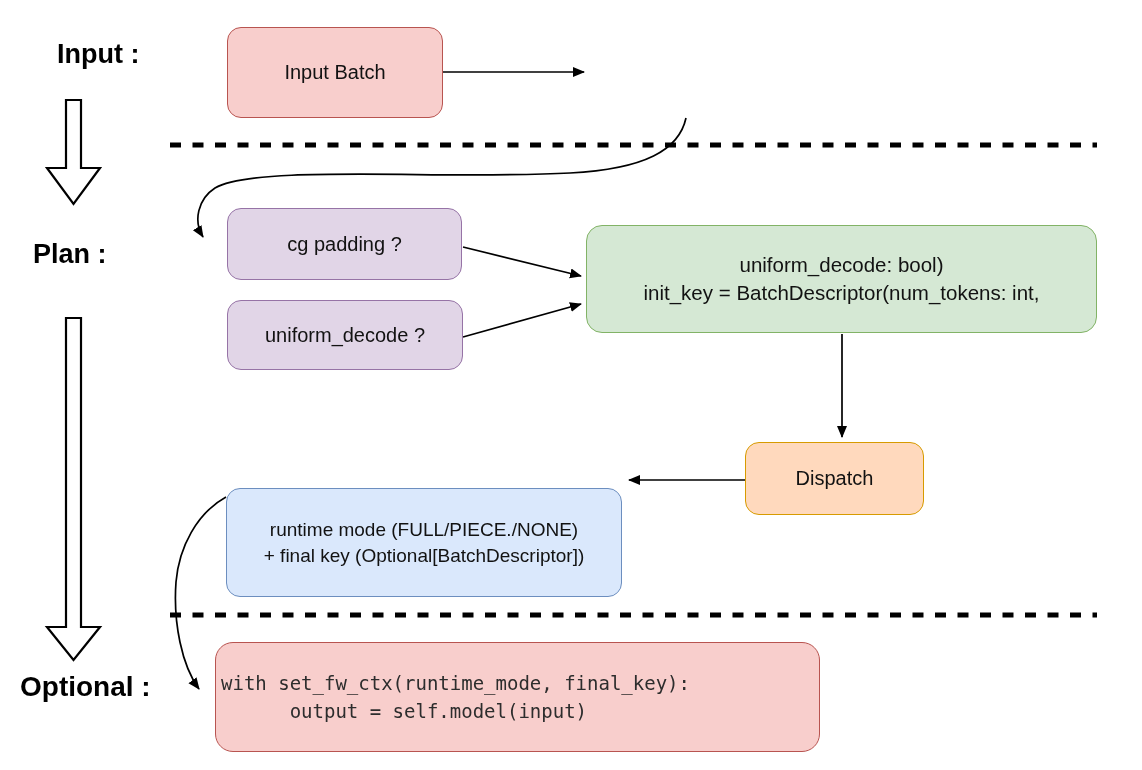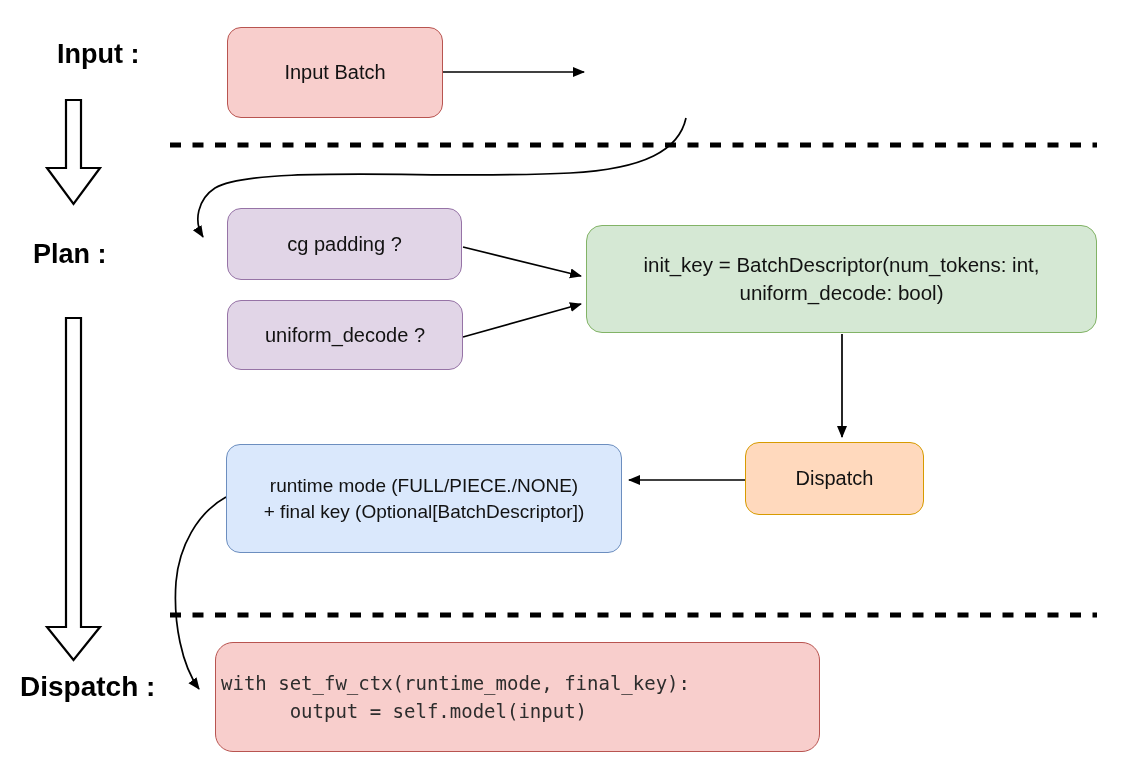--- a/index.html
+++ b/index.html
@@ -19,21 +19,21 @@
   .node{
     position:absolute;z-index:2;box-sizing:border-box;
     display:flex;flex-direction:column;align-items:center;justify-content:center;
     text-align:center;color:#121212;font-size:20px;line-height:1.35;
     border:1.7px solid #000;border-radius:14px;white-space:nowrap;
   }
   .node-red{background:#f8cecc;border-color:#b85450;}
   .node-yellow{background:#fff2cc;border-color:#d6b656;}
   .node-purple{background:#e1d5e7;border-color:#9673a6;}
   .node-green{background:#d5e8d4;border-color:#82b366;border-radius:16px;}
-  .node-blue{background:#dae8fc;border-color:#6c8ebf;font-size:19px;}
+  .node-blue{background:#dae8fc;border-color:#6c8ebf;font-size:19px;margin-top:44px;}
   .node-orange-outer{background:#ffe6cc;border-color:#d79b00;}
   .node-orange-inner{background:#ffd9bd;border-color:#d79b00;font-size:20px;}
   .dispatcher-caption{
     position:absolute;left:180px;top:0;right:0;bottom:0;
     display:flex;flex-direction:column;align-items:center;justify-content:center;
     font-size:23px;line-height:1.28;color:#121212;
   }
   .node-code{
     background:#f8cecc;border-color:#b85450;border-radius:18px;
     align-items:flex-start;justify-content:center;text-align:left;
@@ -65,38 +65,38 @@
     <path d="M 686 118 C 679 150, 645 169, 570 173 C 445 180, 256 164, 215 188 C 198 199, 193 221, 203 237" fill="none" stroke="#000" stroke-width="1.7" marker-end="url(#arr)"></path>
     <line x1="463" y1="247" x2="581" y2="276" stroke="#000" stroke-width="1.7" marker-end="url(#arr)"></line>
     <line x1="463" y1="337" x2="581" y2="304" stroke="#000" stroke-width="1.7" marker-end="url(#arr)"></line>
     <line x1="842" y1="334" x2="842" y2="437" stroke="#000" stroke-width="1.7" marker-end="url(#arr)"></line>
     <line x1="752" y1="480" x2="629" y2="480" stroke="#000" stroke-width="1.7" marker-end="url(#arr)"></line>
     <path d="M 226 497 C 197 513, 179 547, 176 582 C 173 623, 182 666, 199 689" fill="none" stroke="#000" stroke-width="1.7" marker-end="url(#arr)"></path>
   </svg>
 
   <div class="stage-label" style="left:44px;top:40px;margin-left:13px;">Input :</div>
   <div class="stage-label" style="left:33px;top:240px;">Plan :</div>
-  <div class="stage-label" style="left:20px;top:672px;font-size:28px;">Dispatch :</div>
+  <div class="stage-label" style="left:20px;top:672px;font-size:28px;">Optional :</div>
 
   <div class="node node-red" style="left:227px;top:27px;width:216px;height:91px;">
     <span>Input Batch</span>
   </div>
 
 
   <div class="node node-purple" style="left:227px;top:208px;width:235px;height:72px;">
     <span>cg padding ?</span>
   </div>
 
   <div class="node node-purple" style="left:227px;top:300px;width:236px;height:70px;">
     <span>uniform_decode ?</span>
   </div>
 
   <div class="node node-green" style="left:586px;top:225px;width:511px;height:108px;font-size:20.5px;">
+    <span>uniform_decode: bool)</span>
     <span>init_key = BatchDescriptor(num_tokens: int,</span>
-    <span>uniform_decode: bool)</span>
   </div>
 
   <div class="node node-blue" style="left:226px;top:444px;width:396px;height:109px;">
     <span>runtime mode (FULL/PIECE./NONE)</span>
     <span>+ final key (Optional[BatchDescriptor])</span>
   </div>
 
 
   <div class="node node-orange-inner" style="left:745px;top:442px;width:179px;height:73px;z-index:3;">
     <span>Dispatch</span>

